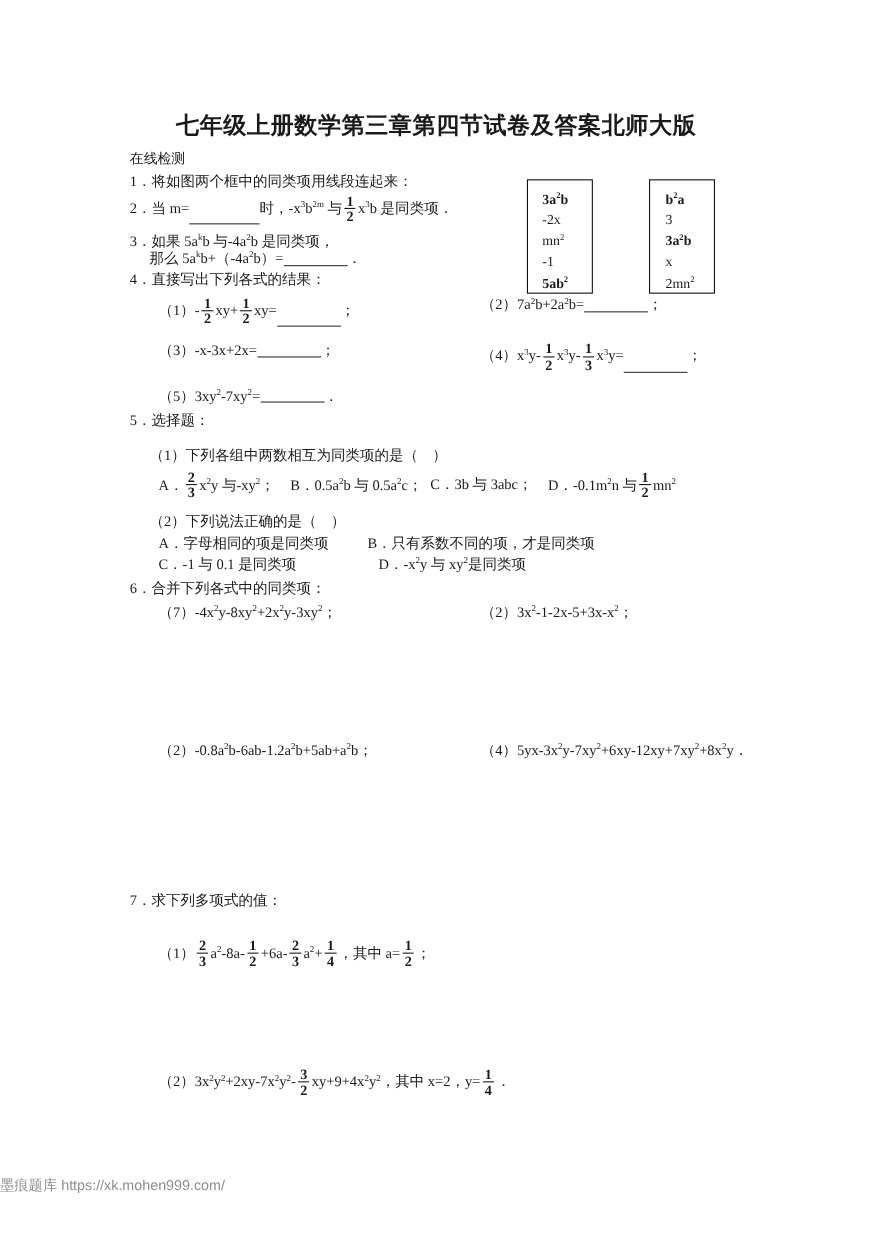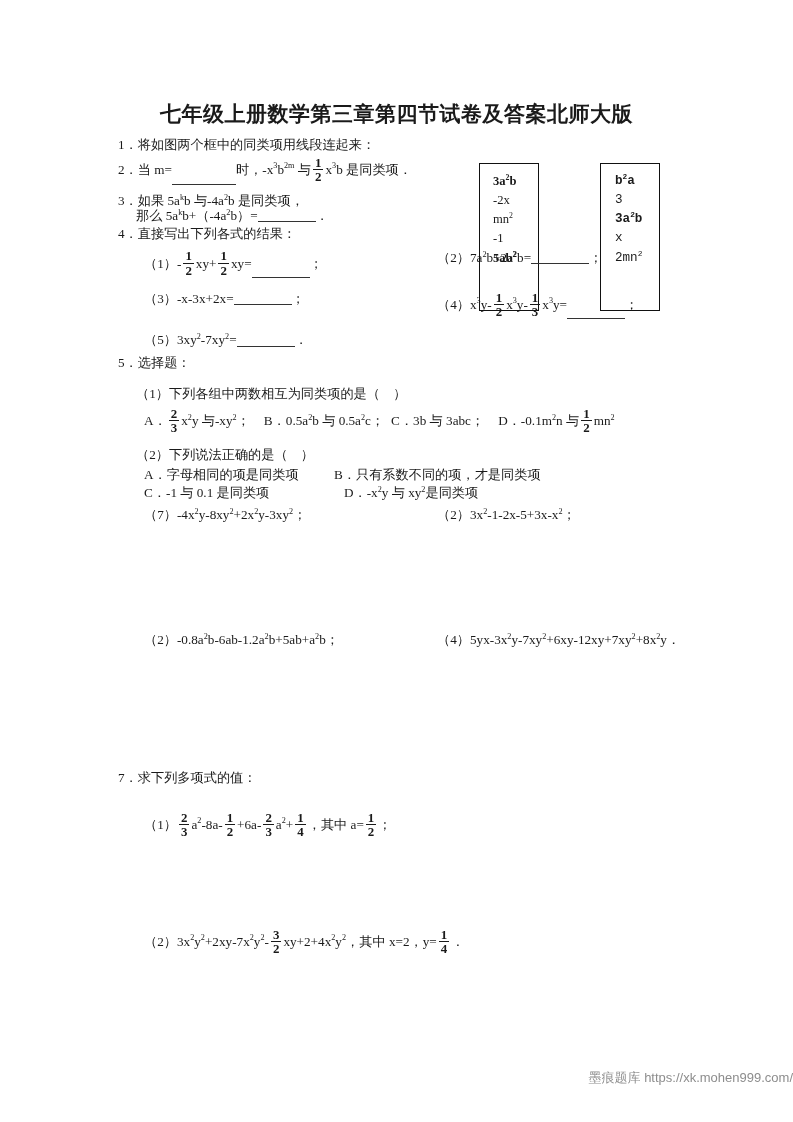--- a/index.html
+++ b/index.html
@@ -103,42 +103,42 @@
     position: absolute;
     left: 479px;
     top: 163px;
     width: 185px;
     height: 116px;
   }
   .tbox {
     position: absolute;
     top: 0;
     width: 60px;
-    height: 148px;
+    height: 104px;
     border: 1.2px solid #111;
     box-sizing: border-box;
     padding: 8px 0 0 0;
     font-size: 12.6px;
     line-height: 1.52;
   }
   .tbox .item {
     text-align: left;
     padding-left: 13px;
     white-space: nowrap;
   }
   .tbox-left { left: 0; }
-  .tbox-right { left: 121px; font-family: Liberation Mono, monospace; }
+  .tbox-right { left: 111px; }
   .tbox-right .item { padding-left: 14px; }
   .b { font-weight: bold; }
   .footer {
     position: absolute;
     left: 0;
     top: 1069px;
     width: 793px;
-    text-align: right;
+    text-align: left;
     font-size: 13px;
     color: #8d8d8d;
     font-family: "Liberation Sans", sans-serif;
   }
   .gap-lg { height: 104px; }
   .gap-xl { height: 112px; }
   .gap-md { height: 60px; }
   .sp { display: inline-block; width: 14px; }
   .sp-s { display: inline-block; width: 7px; }
 </style>
@@ -161,20 +161,21 @@
       <div class="item"><span class="b"><span>b</span><sup>2</sup><span>a</span></span></div>
       <div class="item"><span>3</span></div>
       <div class="item"><span class="b"><span>3a</span><sup>2</sup><span>b</span></span></div>
       <div class="item"><span>x</span></div>
       <div class="item"><span>2mn</span><sup>2</sup></div>
     </div>
   </div>
 
   <div class="content">
 
+    <div class="lbl">在线检测</div>
 
     <div class="q">
       <span>1．将如图两个框中的同类项用线段连起来：</span>
     </div>
 
     <div class="q" style="margin-bottom:9px">
       <span>2．当 m=</span><span class="ln ln-l"></span><span>时，-x</span><sup>3</sup><span>b</span><sup>2m</sup><span> 与</span><span class="frac">
           <span class="num">1</span>
           <span class="den">2</span>
         </span><span>x</span><sup>3</sup><span>b 是同类项．</span>
@@ -247,20 +248,23 @@
     </div>
     <div class="row sub" style="margin-bottom:5px">
       <div style="flex:0 0 190px">A．字母相同的项是同类项</div>
       <div class="col-b">B．只有系数不同的项，才是同类项</div>
     </div>
     <div class="row sub" style="margin-bottom:9px">
       <div style="flex:0 0 200px">C．-1 与 0.1 是同类项</div>
       <div class="col-b"><span>D．-x</span><sup>2</sup><span>y 与 xy</span><sup>2</sup><span>是同类项</span></div>
     </div>
 
+    <div class="q" style="margin-bottom:9px">
+      <span>6．合并下列各式中的同类项：</span>
+    </div>
 
     <div class="row sub">
       <div class="col-a">
         <span>（7）-4x</span><sup>2</sup><span>y-8xy</span><sup>2</sup><span>+2x</span><sup>2</sup><span>y-3xy</span><sup>2</sup><span>；</span>
       </div>
       <div class="col-b">
         <span>（2）3x</span><sup>2</sup><span>-1-2x-5+3x-x</span><sup>2</sup><span>；</span>
       </div>
     </div>
 
@@ -301,21 +305,21 @@
         </span><span>；</span>
     </div>
 
     <div class="gap-md"></div>
     <div style="height:24px"></div>
 
     <div class="q sub">
       <span>（2）3x</span><sup>2</sup><span>y</span><sup>2</sup><span>+2xy-7x</span><sup>2</sup><span>y</span><sup>2</sup><span>-</span><span class="frac">
           <span class="num">3</span>
           <span class="den">2</span>
-        </span><span>xy+2+4x</span><sup>2</sup><span>y</span><sup>2</sup><span>，其中 x=2，y=</span><span class="frac">
+        </span><span>xy+9+4x</span><sup>2</sup><span>y</span><sup>2</sup><span>，其中 x=2，y=</span><span class="frac">
           <span class="num">1</span>
           <span class="den">4</span>
         </span><span>．</span>
     </div>
 
   </div>
 
   <div class="footer">墨痕题库 https://xk.mohen999.com/</div>
 
 </div>

